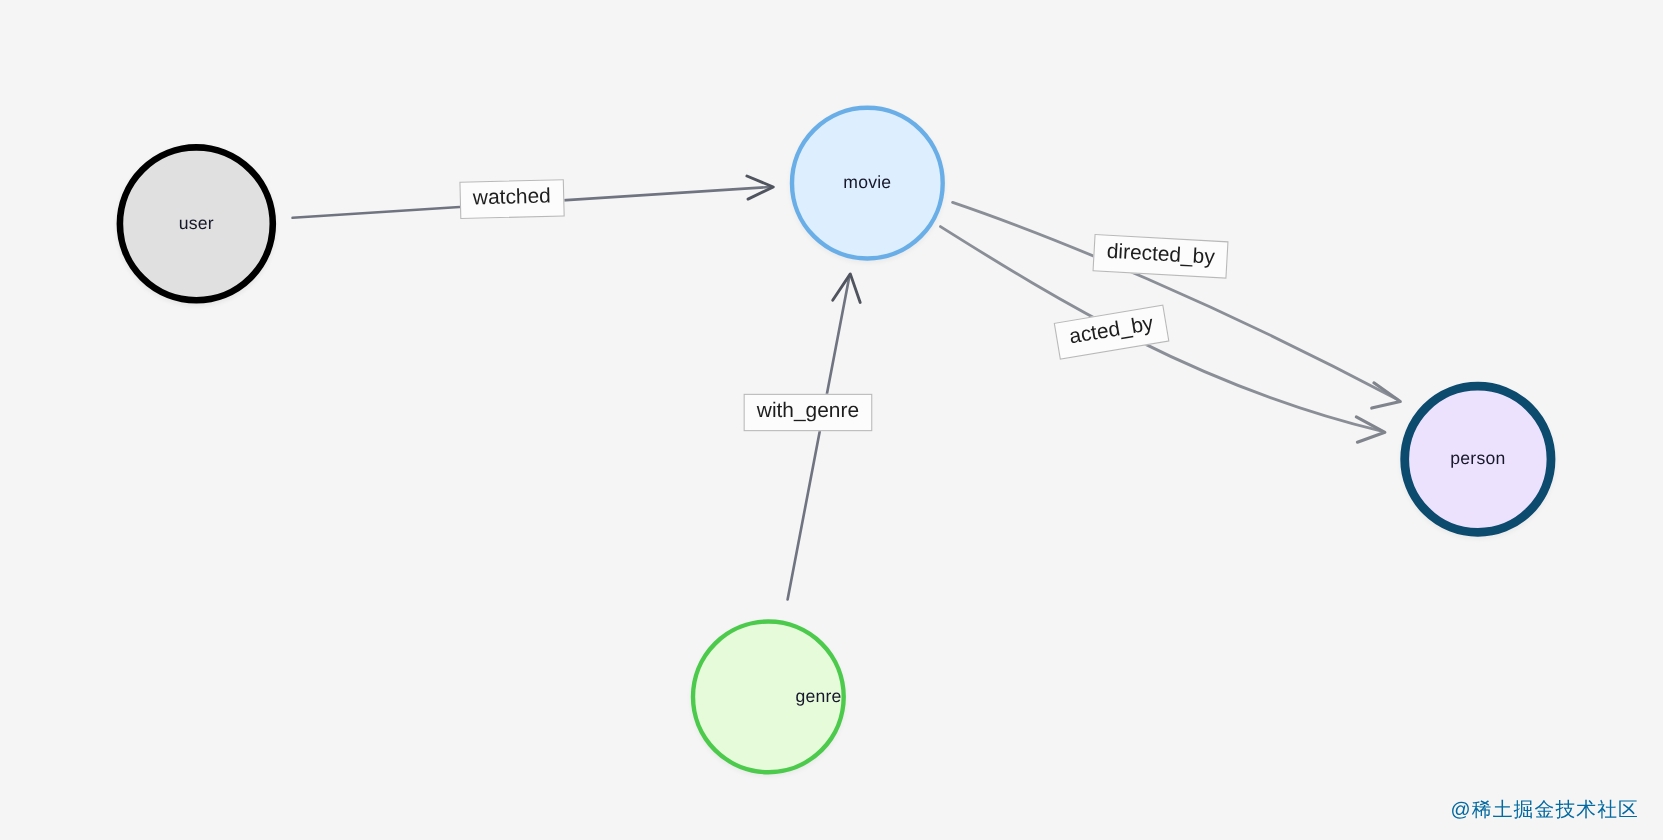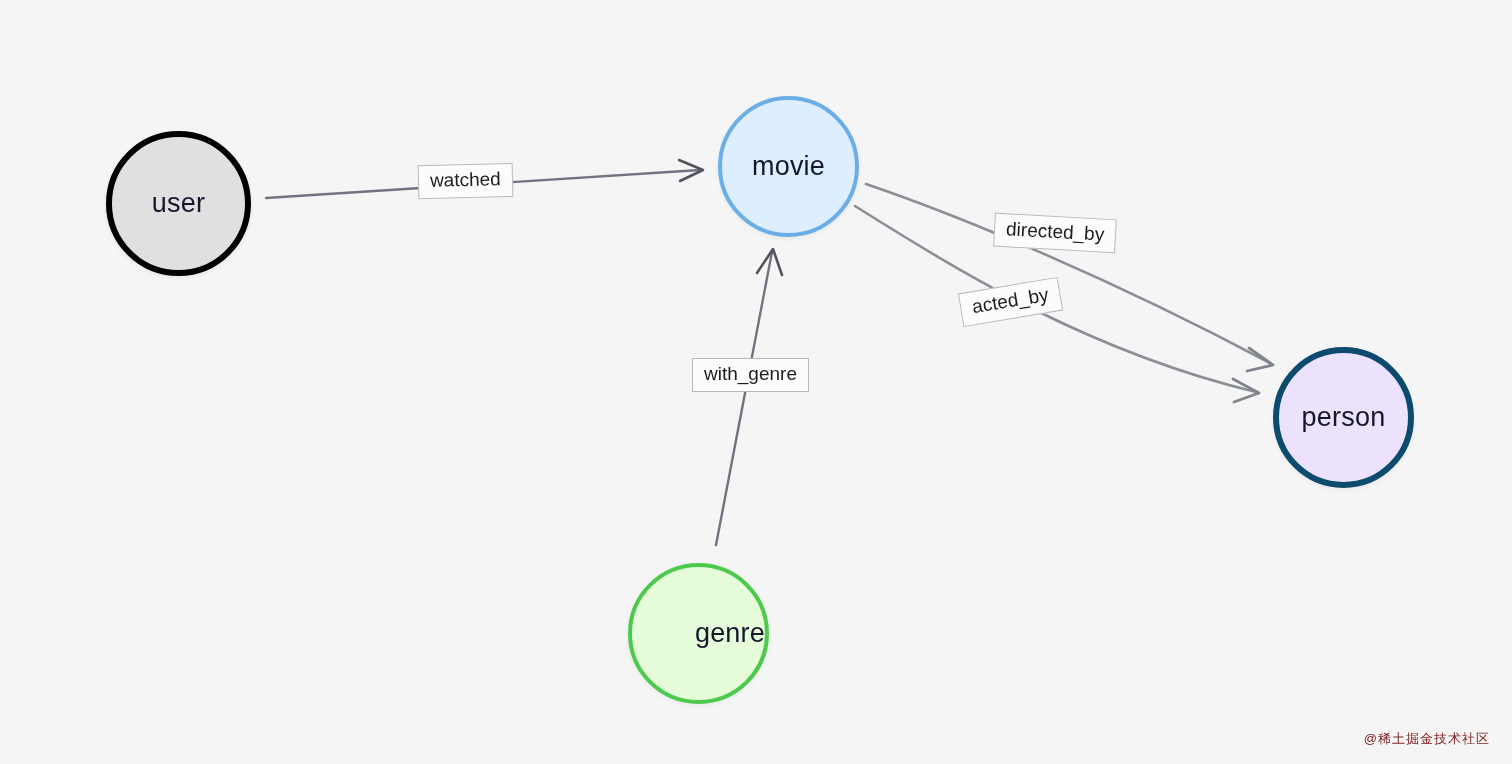--- a/index.html
+++ b/index.html
@@ -29,21 +29,21 @@
   .node {
     position: absolute;
     border-radius: 50%;
     box-sizing: border-box;
     display: flex;
     align-items: center;
     justify-content: center;
     cursor: pointer;
   }
   .node-label {
-    font-size: 27px;
+    font-size: 16px;
     color: #17172b;
     letter-spacing: 0.2px;
     user-select: none;
     pointer-events: none;
   }
   #node-user {
     left: 106px;
     top: 131px;
     width: 145px;
     height: 145px;
@@ -59,21 +59,21 @@
     background: #ddeeff;
     border: 4px solid #6aaee8;
     box-shadow: 0 2px 5px rgba(0,0,0,0.05);
   }
   #node-person {
     left: 1273px;
     top: 347px;
     width: 141px;
     height: 141px;
     background: #ece2fd;
-    border: 6px solid #0c4a6e;
+    border: 8px solid #0c4a6e;
     box-shadow: 0 2px 5px rgba(0,0,0,0.05);
   }
   #node-genre {
     left: 628px;
     top: 563px;
     width: 141px;
     height: 141px;
     background: #e6fbda;
     border: 4px solid #4cca4c;
     box-shadow: 0 2px 5px rgba(0,0,0,0.05);
@@ -104,28 +104,27 @@
   }
   #label-acted-by {
     left: 960px;
     top: 285px;
     transform: rotate(-9.5deg);
   }
   #label-with-genre {
     left: 676px;
     top: 358px;
     transform: rotate(0deg);
-    margin-left: 16px;
   }
   #watermark {
     position: absolute;
     right: 22px;
     bottom: 16px;
-    color: #7f1d1d;
-    font-size: 13px;
+    color: #0369a1;
+    font-size: 18px;
     letter-spacing: 1px;
     user-select: none;
   }
 </style>
 </head>
 <body>
 
 <div id="canvas">
 
   <svg class="edge-layer" viewBox="0 0 1512 764">

